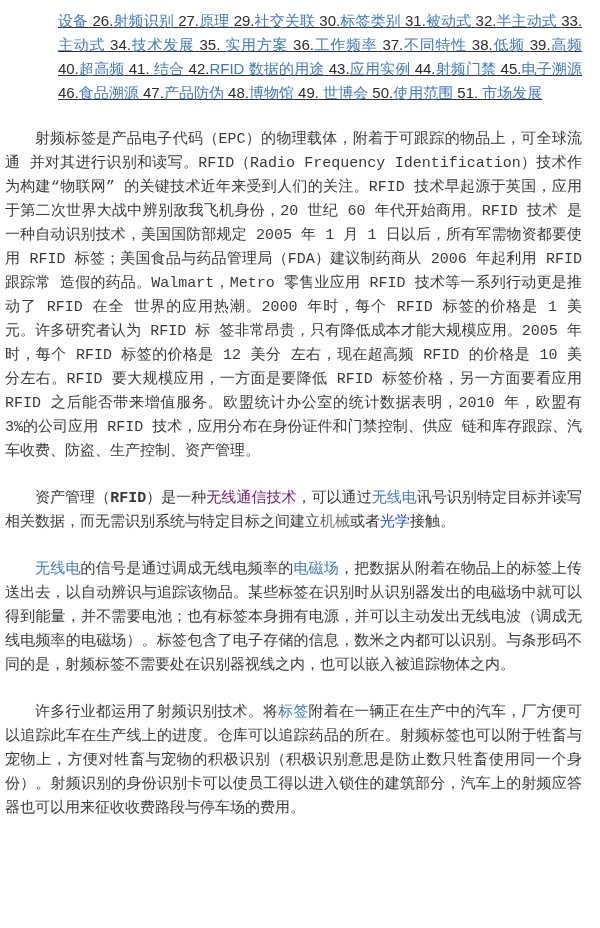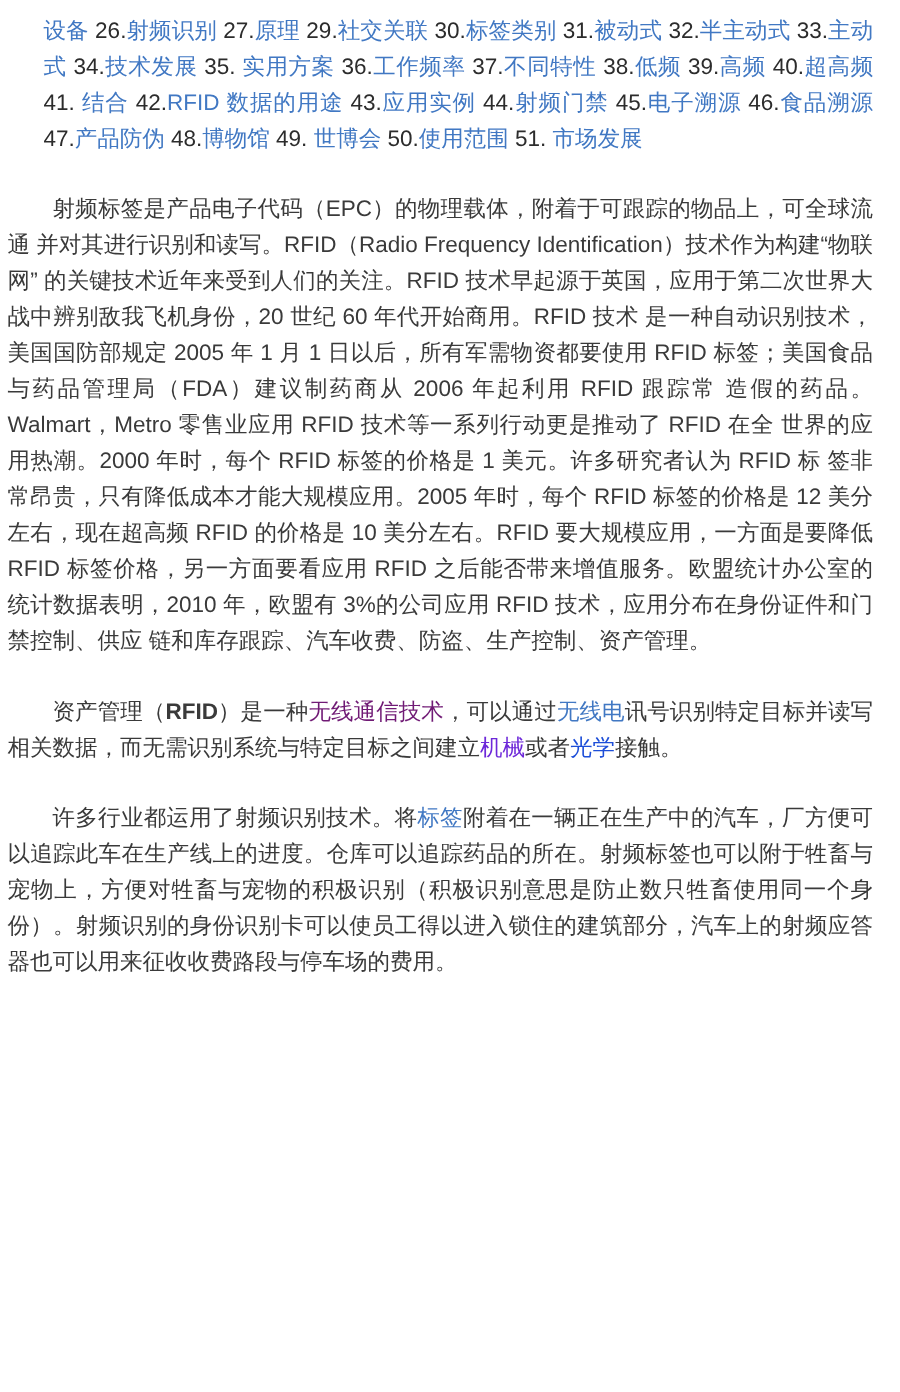--- a/index.html
+++ b/index.html
@@ -14,26 +14,27 @@
     font-family: "Liberation Sans", "DejaVu Sans", sans-serif;
     color: #3a3a3a;
   }
   .page {
     box-sizing: border-box;
     width: 600px;
     padding: 9px 18px 0 5px;
   }
   
   .toc {
-    margin: 0 0 0 24px;
+    margin: 0 0 0 53px;
     font-size: 15px;
     line-height: 24px;
     text-align: justify;
     color: #2c2c2c;
     word-break: break-all;
+    text-decoration: underline;
   }
   .toc-num {
     color: #2c2c2c;
     white-space: pre;
   }
   .toc a {
     text-decoration: none;
     cursor: pointer;
   }
   h2 {
@@ -44,31 +45,33 @@
     margin: 36px 0 28px 0;
     letter-spacing: 1px;
   }
   p.body-par {
     font-size: 15px;
     line-height: 24px;
     margin: 23px 0 0 0;
     text-align: justify;
     text-indent: 2em;
     color: #3a3a3a;
+    font-family: Liberation Mono, monospace;
   }
   h2 + p.body-par { margin-top: 0; }
   a.link {
     text-decoration: none;
     cursor: pointer;
   }
   b { font-weight: 700; }
 </style>
 </head>
 <body>
 
 <div class="page">
   <p class="toc"><a style="color: rgb(65, 120, 195);">设备</a> <span class="toc-num">26.</span><a style="color: rgb(65, 120, 195);">射频识别</a> <span class="toc-num">27.</span><a style="color: rgb(65, 120, 195);">原理</a> <span class="toc-num">29.</span><a style="color: rgb(65, 120, 195);">社交关联</a> <span class="toc-num">30.</span><a style="color: rgb(65, 120, 195);">标签类别</a> <span class="toc-num">31.</span><a style="color: rgb(65, 120, 195);">被动式</a> <span class="toc-num">32.</span><a style="color: rgb(65, 120, 195);">半主动式</a> <span class="toc-num">33.</span><a style="color: rgb(65, 120, 195);">主动式</a> <span class="toc-num">34.</span><a style="color: rgb(65, 120, 195);">技术发展</a> <span class="toc-num">35. </span><a style="color: rgb(65, 120, 195);">实用方案</a> <span class="toc-num">36.</span><a style="color: rgb(65, 120, 195);">工作频率</a> <span class="toc-num">37.</span><a style="color: rgb(65, 120, 195);">不同特性</a> <span class="toc-num">38.</span><a style="color: rgb(65, 120, 195);">低频</a> <span class="toc-num">39.</span><a style="color: rgb(65, 120, 195);">高频</a> <span class="toc-num">40.</span><a style="color: rgb(65, 120, 195);">超高频</a> <span class="toc-num">41. </span><a style="color: rgb(65, 120, 195);">结合</a> <span class="toc-num">42.</span><a style="color: rgb(65, 120, 195);">RFID 数据的用途</a> <span class="toc-num">43.</span><a style="color: rgb(65, 120, 195);">应用实例</a> <span class="toc-num">44.</span><a style="color: rgb(65, 120, 195);">射频门禁</a> <span class="toc-num">45.</span><a style="color: rgb(65, 120, 195);">电子溯源</a> <span class="toc-num">46.</span><a style="color: rgb(65, 120, 195);">食品溯源</a> <span class="toc-num">47.</span><a style="color: rgb(65, 120, 195);">产品防伪</a> <span class="toc-num">48.</span><a style="color: rgb(65, 120, 195);">博物馆</a> <span class="toc-num">49. </span><a style="color: rgb(65, 120, 195);">世博会</a> <span class="toc-num">50.</span><a style="color: rgb(65, 120, 195);">使用范围</a> <span class="toc-num">51. </span><a style="color: rgb(65, 120, 195);">市场发展</a></p>
   <div>
       <p class="body-par"><span>射频标签是产品电子代码（EPC）的物理载体，附着于可跟踪的物品上，可全球流通 并对其进行识别和读写。RFID（Radio Frequency Identification）技术作为构建“物联网” 的关键技术近年来受到人们的关注。RFID 技术早起源于英国，应用于第二次世界大战中辨别敌我飞机身份，20 世纪 60 年代开始商用。RFID 技术 是一种自动识别技术，美国国防部规定 2005 年 1 月 1 日以后，所有军需物资都要使用 RFID 标签；美国食品与药品管理局（FDA）建议制药商从 2006 年起利用 RFID 跟踪常 造假的药品。Walmart，Metro 零售业应用 RFID 技术等一系列行动更是推动了 RFID 在全 世界的应用热潮。2000 年时，每个 RFID 标签的价格是 1 美元。许多研究者认为 RFID 标 签非常昂贵，只有降低成本才能大规模应用。2005 年时，每个 RFID 标签的价格是 12 美分 左右，现在超高频 RFID 的价格是 10 美分左右。RFID 要大规模应用，一方面是要降低 RFID 标签价格，另一方面要看应用 RFID 之后能否带来增值服务。欧盟统计办公室的统计数据表明，2010 年，欧盟有 3%的公司应用 RFID 技术，应用分布在身份证件和门禁控制、供应 链和库存跟踪、汽车收费、防盗、生产控制、资产管理。</span></p>
-      <p class="body-par"><span>资产管理（</span><b>RFID</b><span>）是一种</span><a class="link" style="color: #701a75;">无线通信技术</a><span>，可以通过</span><a class="link" style="color: rgb(65, 120, 195);">无线电</a><span>讯号识别特定目标并读写相关数据，而无需识别系统与特定目标之间建立</span><a class="link" style="color: #6d28d9;">机械</a><span>或者</span><a class="link" style="color: #1d4ed8;">光学</a><span>接触。</span></p>
+      <p class="body-par"><span>资产管理（</span><b>RFID</b><span>）是一种</span><a class="link" style="color: #701a75;">无线通信技术</a><span>，可以通过</span><a class="link" style="color: rgb(65, 120, 195);">无线电</a><span>讯号识别特定目标并读写相关数据，而无需识别系统与特定目标之间建立</span><a class="link" style="color: #737373;">机械</a><span>或者</span><a class="link" style="color: #1d4ed8;">光学</a><span>接触。</span></p>
+      <p class="body-par"><a class="link" style="color: rgb(65, 120, 195);">无线电</a><span>的信号是通过调成无线电频率的</span><a class="link" style="color: rgb(65, 120, 195);">电磁场</a><span>，把数据从附着在物品上的标签上传送出去，以自动辨识与追踪该物品。某些标签在识别时从识别器发出的电磁场中就可以得到能量，并不需要电池；也有标签本身拥有电源，并可以主动发出无线电波（调成无线电频率的电磁场）。标签包含了电子存储的信息，数米之内都可以识别。与条形码不同的是，射频标签不需要处在识别器视线之内，也可以嵌入被追踪物体之内。</span></p>
       <p class="body-par"><span>许多行业都运用了射频识别技术。将</span><a class="link" style="color: rgb(65, 120, 195);">标签</a><span>附着在一辆正在生产中的汽车，厂方便可以追踪此车在生产线上的进度。仓库可以追踪药品的所在。射频标签也可以附于牲畜与宠物上，方便对牲畜与宠物的积极识别（积极识别意思是防止数只牲畜使用同一个身份）。射频识别的身份识别卡可以使员工得以进入锁住的建筑部分，汽车上的射频应答器也可以用来征收收费路段与停车场的费用。</span></p>
     </div>
 </div>
 
 </body></html>

